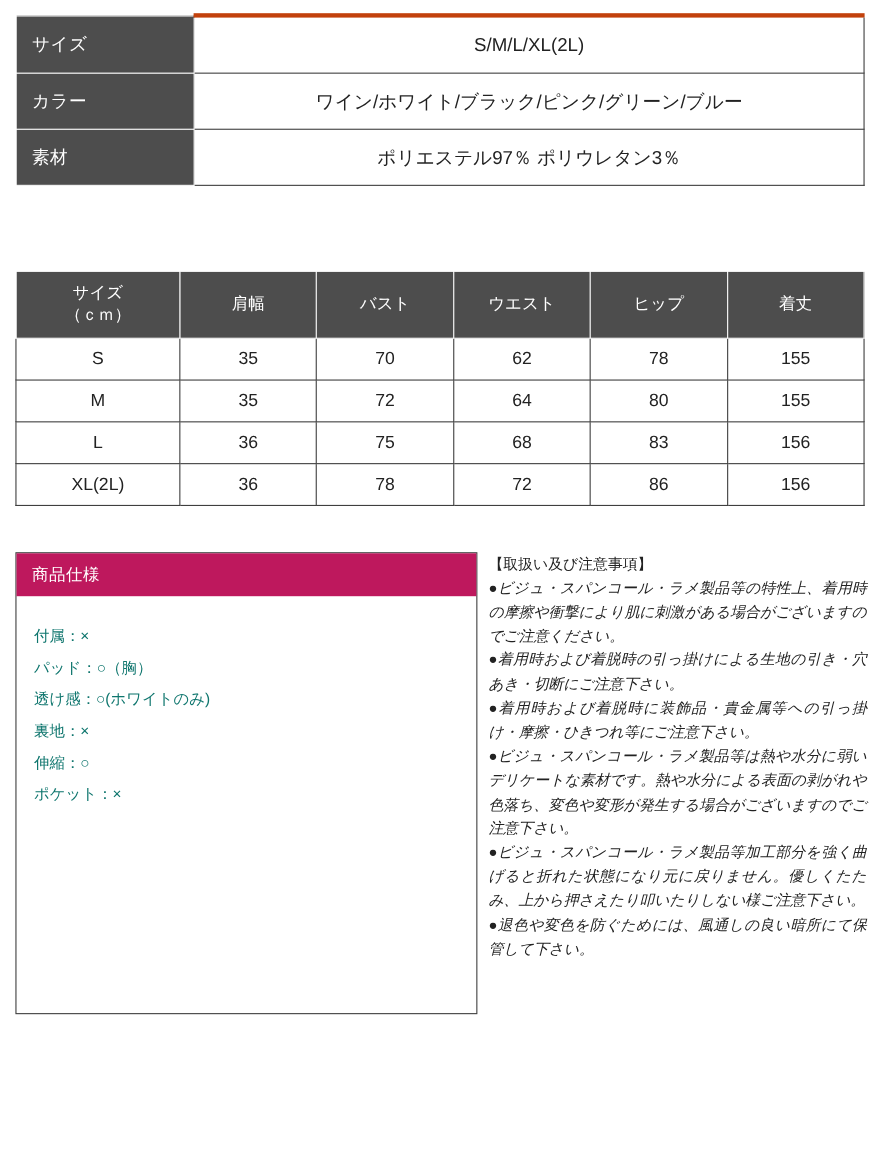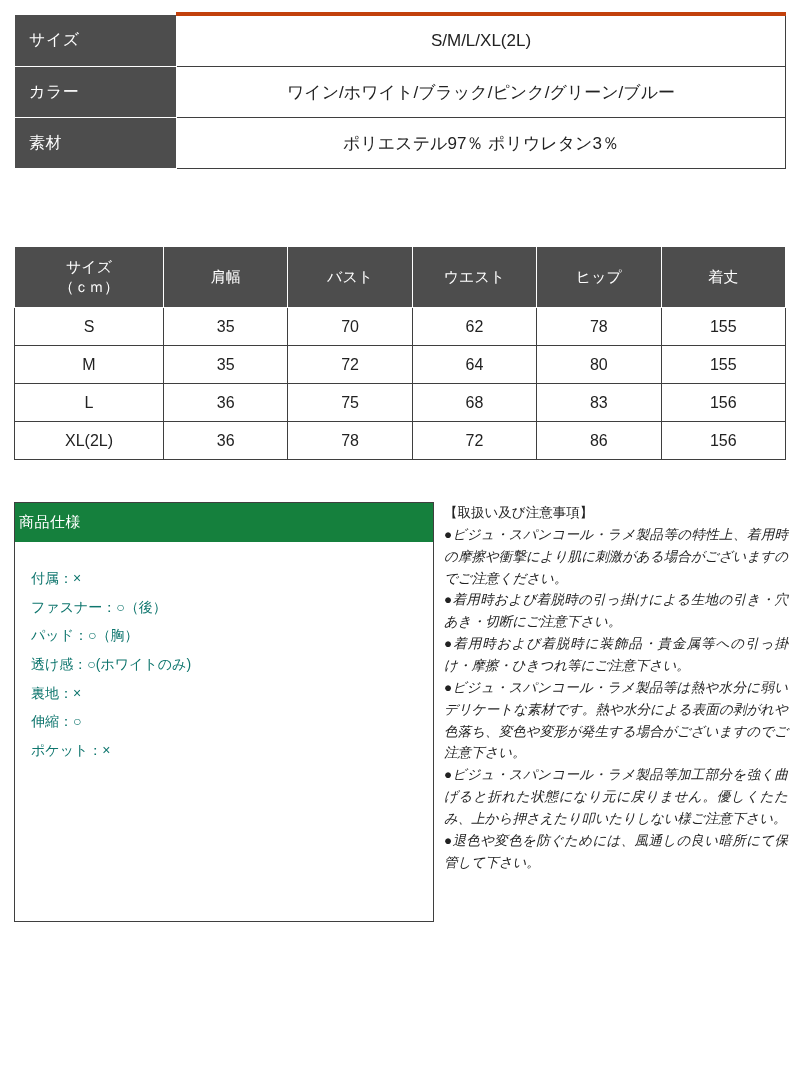--- a/index.html
+++ b/index.html
@@ -85,24 +85,24 @@
   .spec-box {
     position: absolute;
     left: 14px;
     top: 502px;
     width: 420px;
     box-sizing: border-box;
     border: 1px solid #3f3f3f;
     height: 420px;
   }
   .spec-box-head {
-    background: #15803d;
+    background: #be185d;
     color: #ffffff;
     font-size: 15px;
-    padding: 10px 4px;
+    padding: 10px 14px;
     letter-spacing: 0.5px;
   }
   .spec-box-body {
     padding: 22px 16px 16px 16px;
     font-size: 14px;
     line-height: 2.05;
     color: #0f766e;
   }
 
   .notes {
@@ -193,21 +193,20 @@
         <td>86</td>
         <td>156</td>
       </tr>
     </tbody>
   </table>
 
   <div class="spec-box">
     <div class="spec-box-head">商品仕様</div>
     <div class="spec-box-body">
       <div>付属：×</div>
-      <div>ファスナー：○（後）</div>
       <div>パッド：○（胸）</div>
       <div>透け感：○(ホワイトのみ)</div>
       <div>裏地：×</div>
       <div>伸縮：○</div>
       <div>ポケット：×</div>
     </div>
   </div>
 
   <div class="notes">
     <div class="notes-title">【取扱い及び注意事項】</div>

